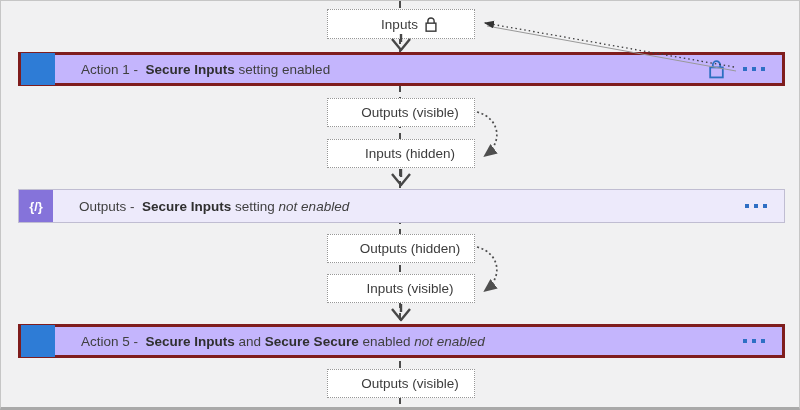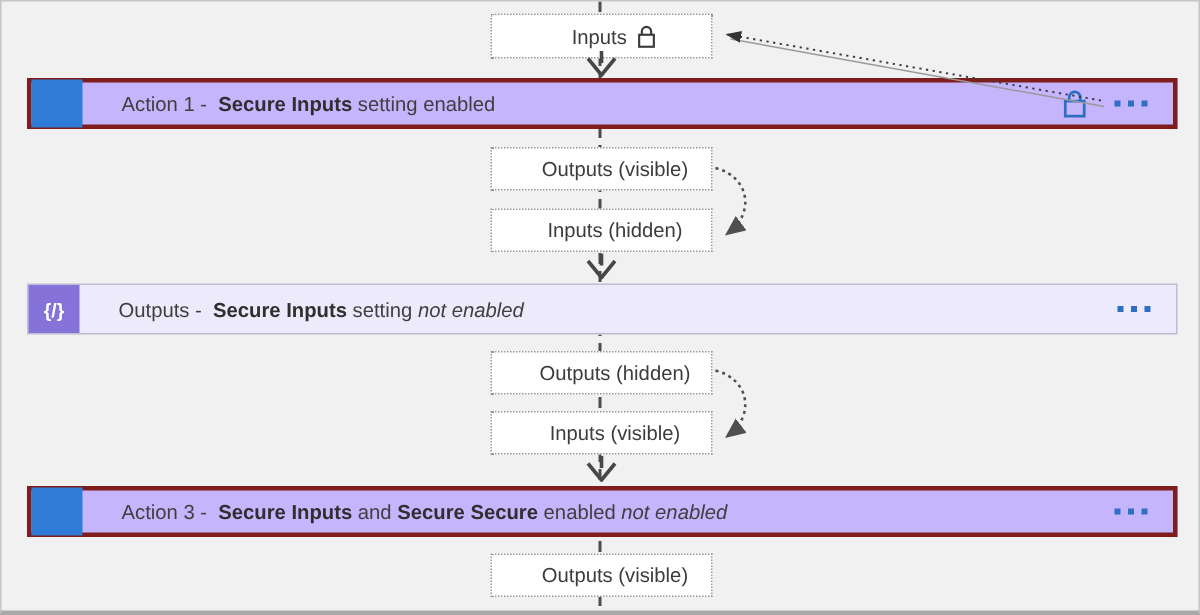--- a/index.html
+++ b/index.html
@@ -144,21 +144,21 @@
     <path d="M3,6 C26,12 29,36 12,49" fill="none" stroke="#4f4f4f" stroke-width="1.7" stroke-dasharray="2 2.6" marker-end="url(#m-c2)"></path>
   </svg>
 
   <svg class="chev" style="top:303px;" width="26" height="18" viewBox="0 0 26 18">
     <path d="M13,0 L13,8" stroke="#474747" stroke-width="2.4" fill="none"></path>
     <path d="M4,5 L13,16 L22,5" stroke="#474747" stroke-width="2.4" fill="none" stroke-linejoin="round"></path>
   </svg>
 
   <div class="bar blue" style="top:323px;">
     <div class="bar-icon blue-sq"></div>
-    <div class="bar-text"><span>Action 3 -  </span><b>Secure Inputs</b><span> and </span><b>Secure Secure</b><span> enabled </span><i>not enabled</i></div>
+    <div class="bar-text"><span>Action 5 -  </span><b>Secure Inputs</b><span> and </span><b>Secure Secure</b><span> enabled </span><i>not enabled</i></div>
     <div class="bar-right">
       <div class="dots">
           <span></span>
           <span></span>
           <span></span>
         </div>
     </div>
   </div>
 
   <div class="mini-box" style="top:368px;">

